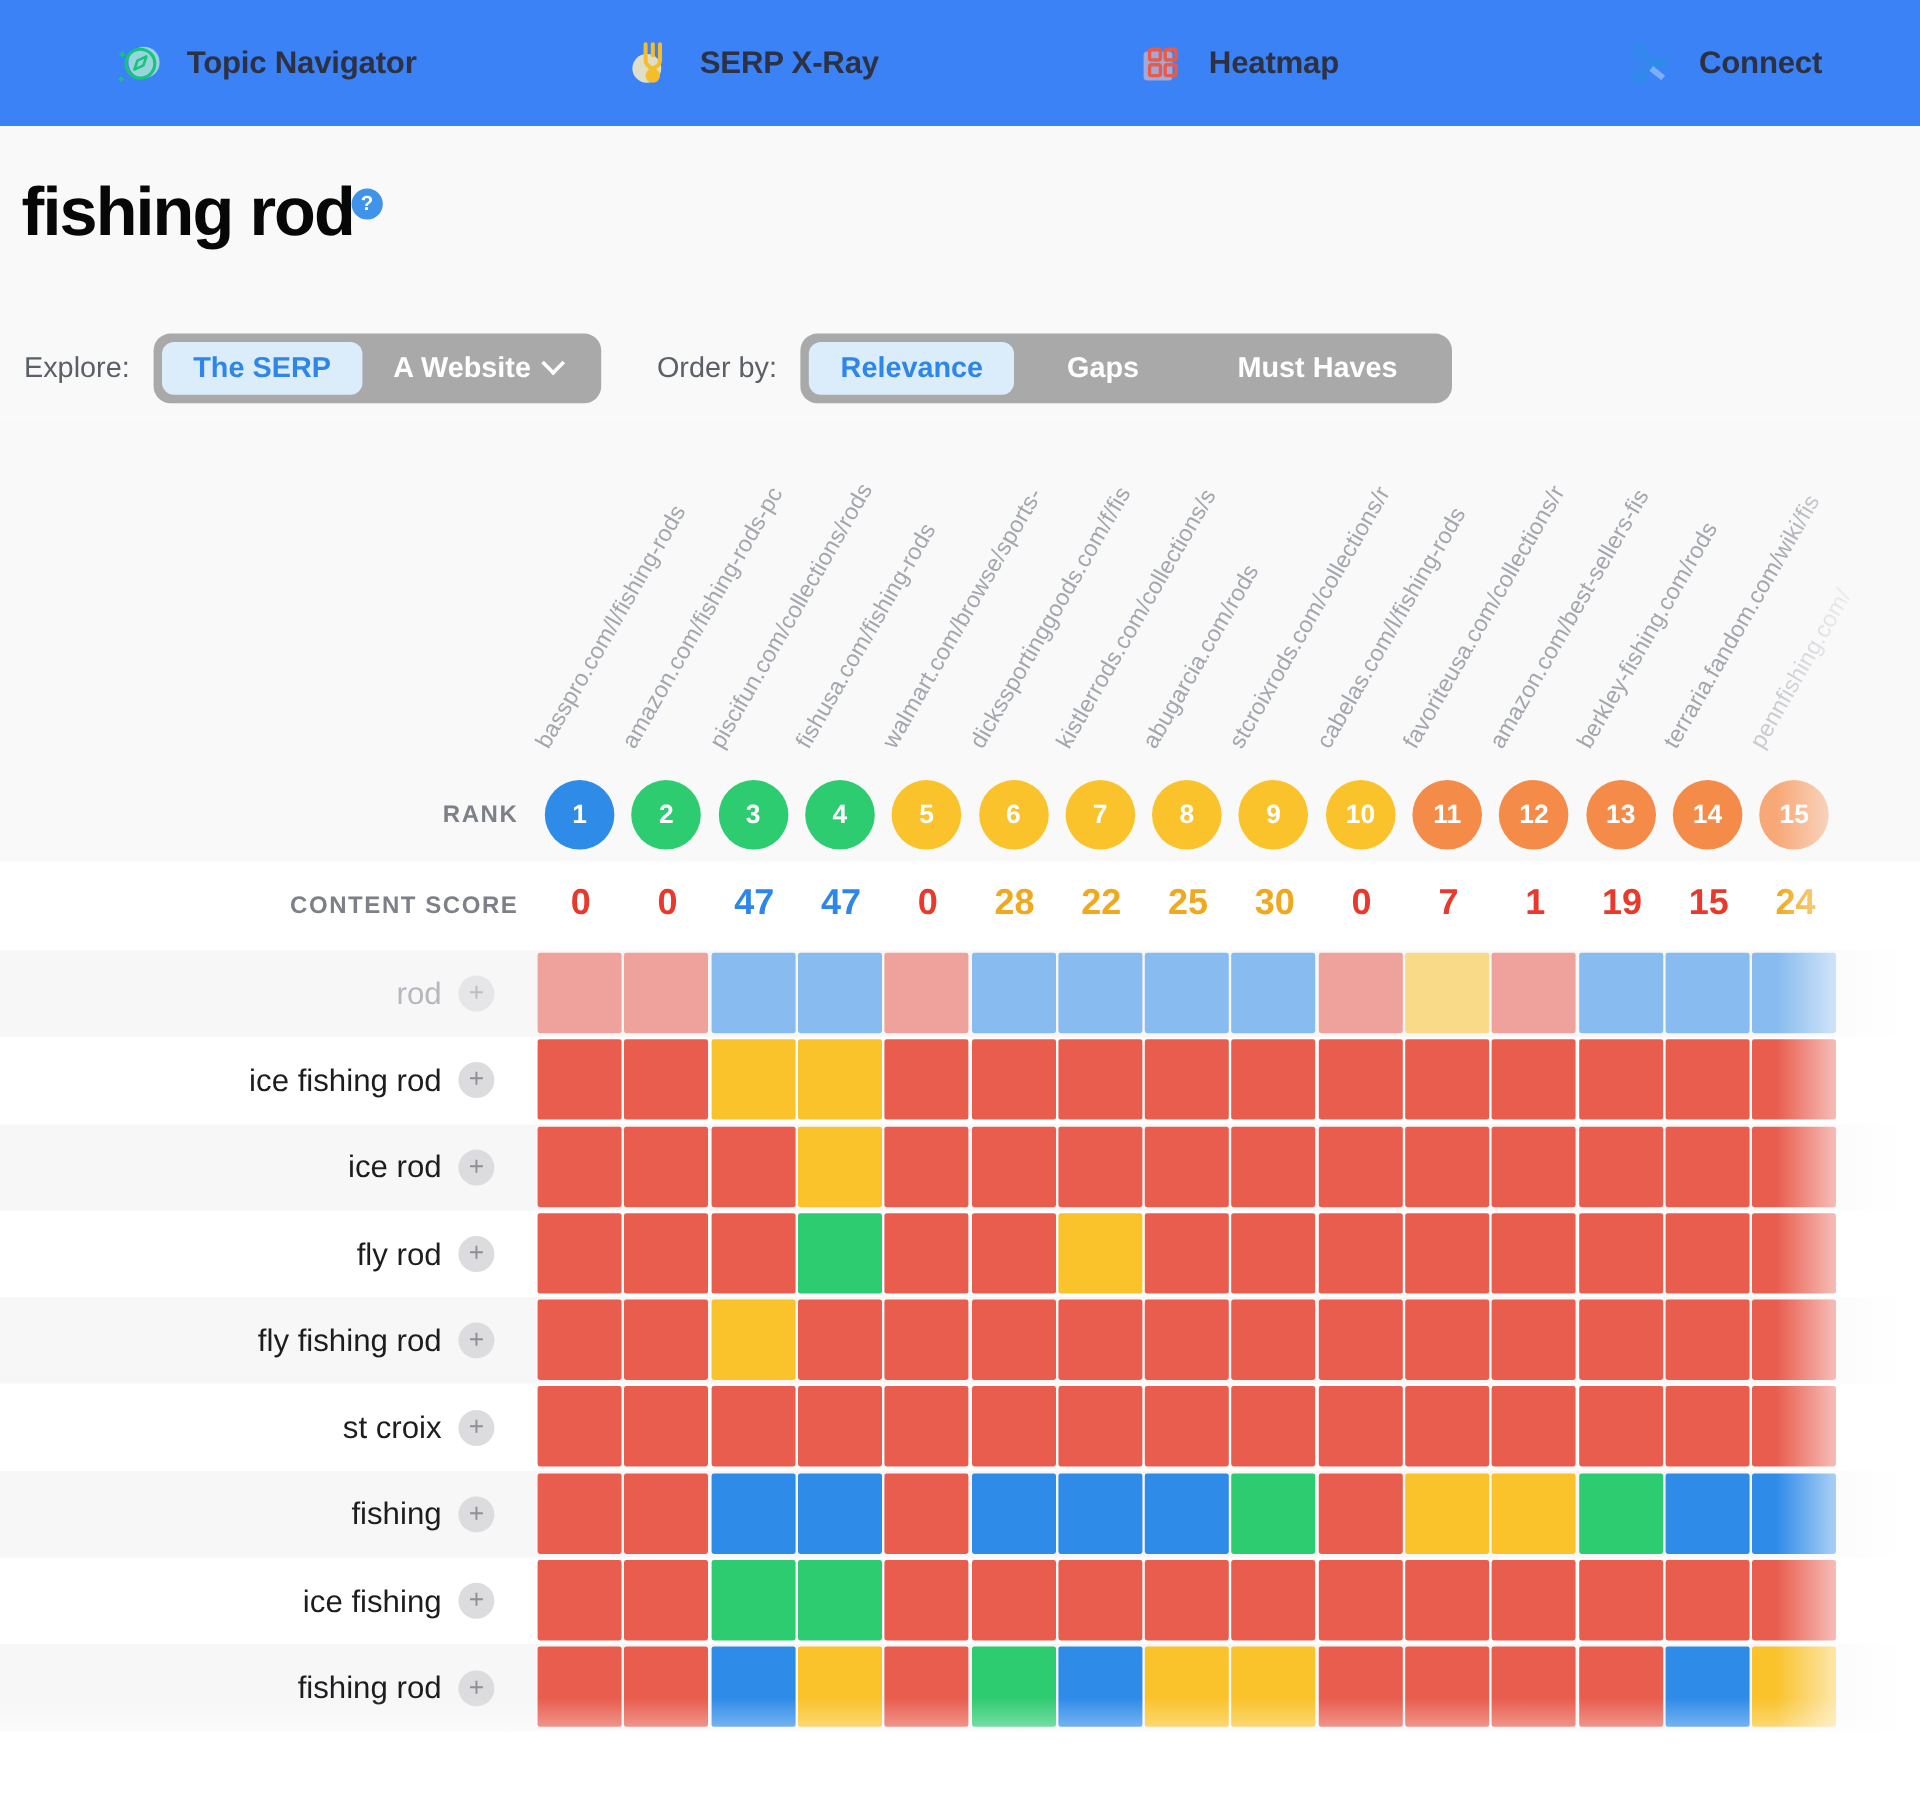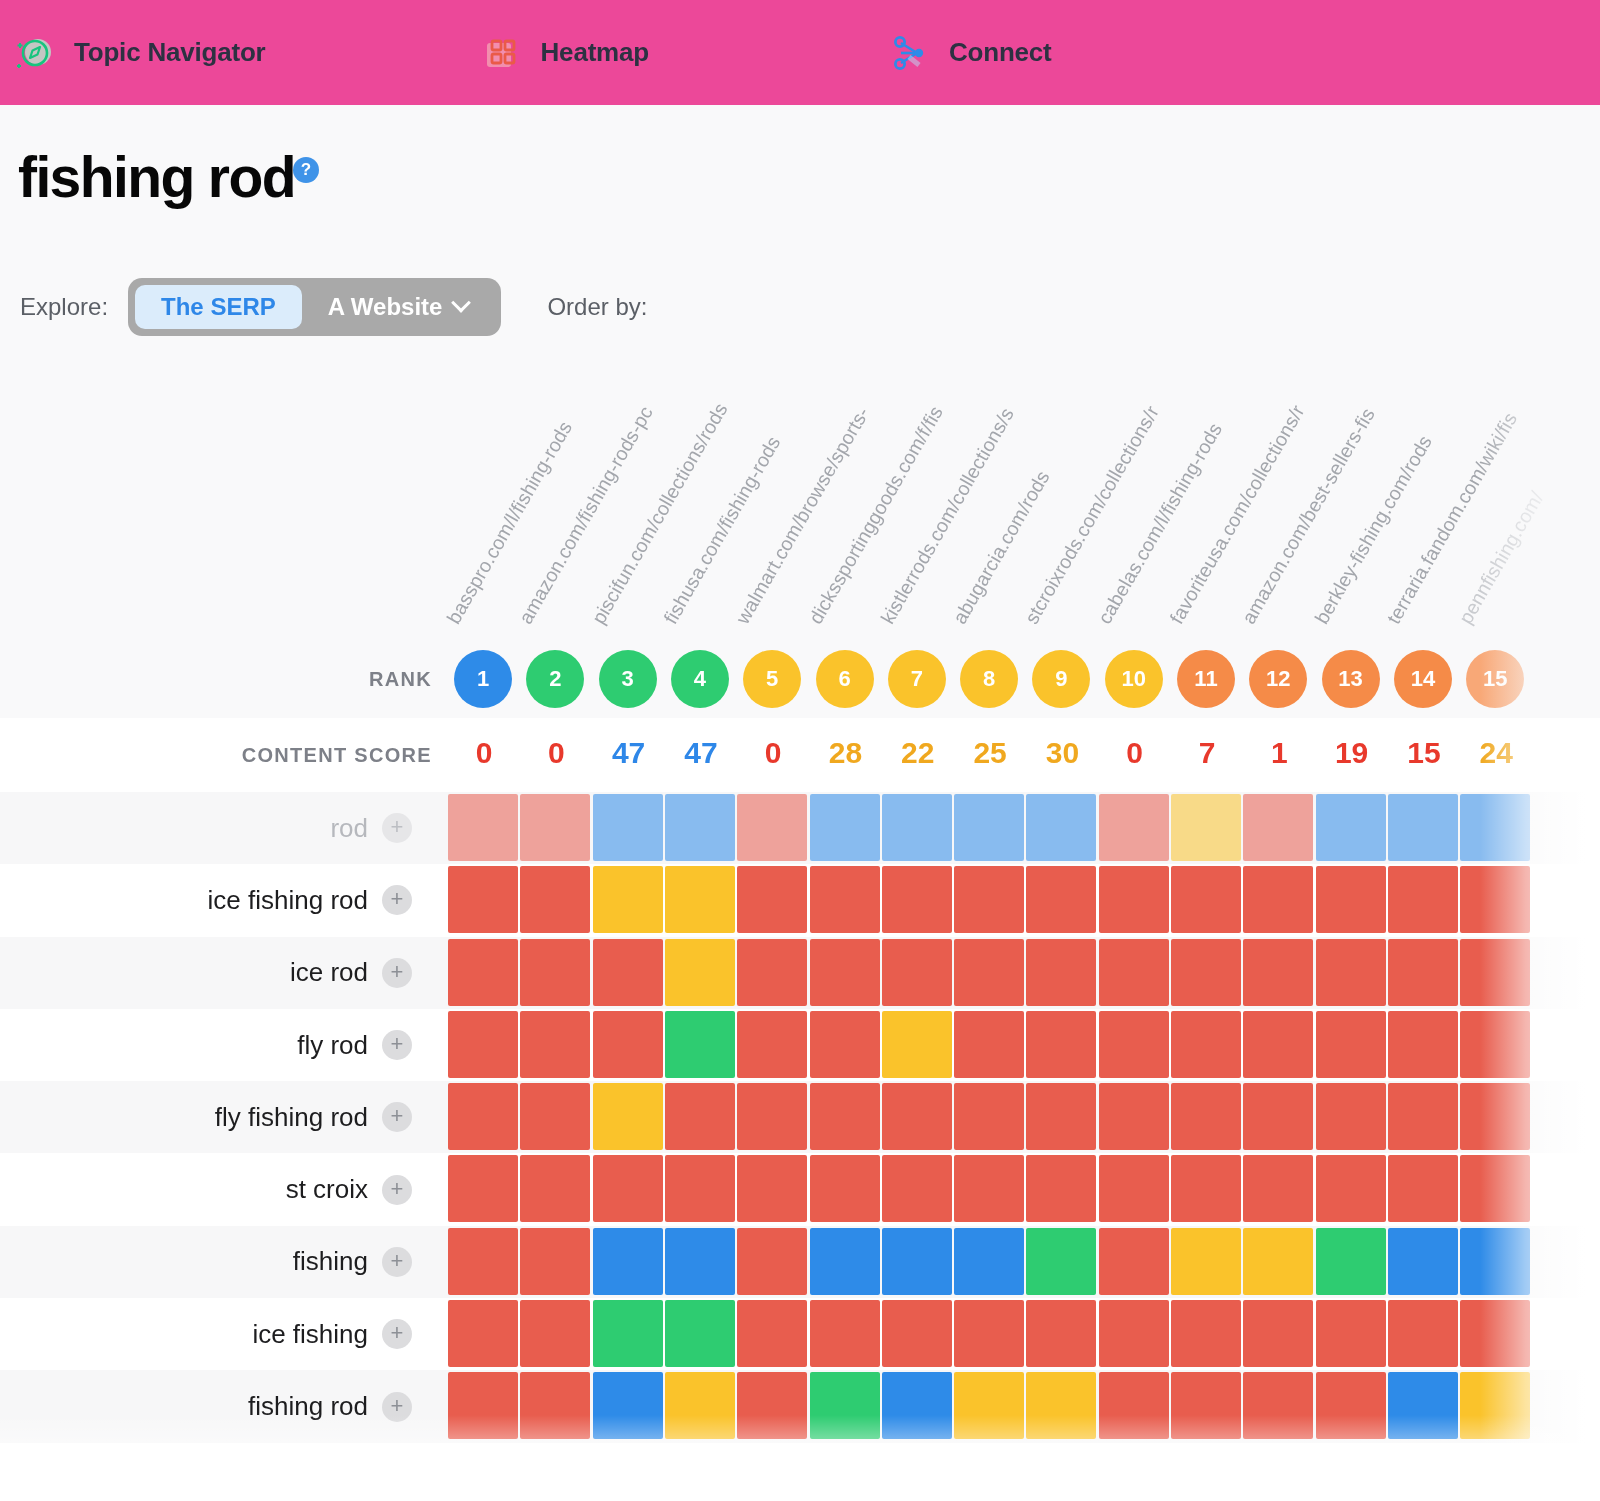--- a/index.html
+++ b/index.html
@@ -7,23 +7,24 @@
     width: 1600px; height: 1501px;
     background: #ffffff;
     font-family: "Liberation Sans", sans-serif;
     overflow: hidden;
   }
 
   
   .topnav {
     position: relative;
     height: 105px;
-    background: #ec4899;
+    background: #3b82f6;
     display: flex;
     align-items: center;
+    justify-content: center;
   }
   .nav-item {
     display: flex;
     align-items: center;
     gap: 16px;
     cursor: pointer;
     position: relative;
     height: 105px;
   }
   .nav-item .nav-label {
@@ -291,20 +292,29 @@
     <svg class="nav-icon" viewBox="0 0 44 44">
       <circle cx="24" cy="21" r="13" fill="#b7f0d2" opacity="0.75"></circle>
       <circle cx="21" cy="22" r="12" fill="none" stroke="#17c47e" stroke-width="2.6"></circle>
       <path d="M26 16 L18.5 19.5 L16 27 L23.5 23.5 Z" fill="none" stroke="#17c47e" stroke-width="2.2" stroke-linejoin="round"></path>
       <path d="M6 12 l0 5 M3.5 14.5 l5 0" stroke="#17c47e" stroke-width="1.8"></path>
       <path d="M5 33 l0 4 M3 35 l4 0" stroke="#17c47e" stroke-width="1.8"></path>
     </svg>
     <span class="nav-label">Topic Navigator</span>
   </div>
 
+  <div class="nav-item" id="nav-serp">
+    <svg class="nav-icon" viewBox="0 0 44 44">
+      <circle cx="16" cy="26" r="12" fill="#fdeec0" opacity="0.85"></circle>
+      <path d="M15 6 L15 19 Q15 24 21 26 Q27 24 27 19 L27 6" fill="none" stroke="#f5bd27" stroke-width="3.4" stroke-linecap="round"></path>
+      <path d="M21 6 L21 15" stroke="#f5bd27" stroke-width="3.4" stroke-linecap="round"></path>
+      <circle cx="21" cy="32" r="6" fill="#f5bd27"></circle>
+    </svg>
+    <span class="nav-label">SERP X-Ray</span>
+  </div>
 
   <div class="nav-item" id="nav-heatmap">
     <svg class="nav-icon" viewBox="0 0 44 44">
       <rect x="6" y="12" width="24" height="24" rx="3" fill="#f8c8c0" opacity="0.55"></rect>
       <rect x="11" y="10" width="9" height="9" rx="1.6" fill="none" stroke="#ea5a48" stroke-width="2.8"></rect>
       <rect x="24" y="10" width="9" height="9" rx="1.6" fill="none" stroke="#ea5a48" stroke-width="2.8"></rect>
       <rect x="11" y="23" width="9" height="9" rx="1.6" fill="none" stroke="#ea5a48" stroke-width="2.8"></rect>
       <rect x="24" y="23" width="9" height="9" rx="1.6" fill="none" stroke="#ea5a48" stroke-width="2.8"></rect>
     </svg>
     <span class="nav-label">Heatmap</span>
@@ -342,20 +352,31 @@
         <span>The SERP</span>
       </div>
       <div class="seg-btn">
         <span>A Website</span>
         <span class="chev"></span>
       </div>
     </div>
 
     <span class="ctrl-label" style="margin-left:46px;">Order by:</span>
 
+    <div class="segmented">
+      <div class="seg-btn active">
+        <span>Relevance</span>
+      </div>
+      <div class="seg-btn" style="padding:0 44px;">
+        <span>Gaps</span>
+      </div>
+      <div class="seg-btn" style="padding:0 38px;">
+        <span>Must Haves</span>
+      </div>
+    </div>
 
   </div>
 </div>
 
 <div class="grid-shell">
 
   <div class="url-band" id="url-band">
     <div class="edge-fade"></div>
   <div class="url-lbl" style="left: 462px;">basspro.com/l/fishing-rods</div>
       <div class="url-lbl" style="left: 534.3px;">amazon.com/fishing-rods-pc</div>

